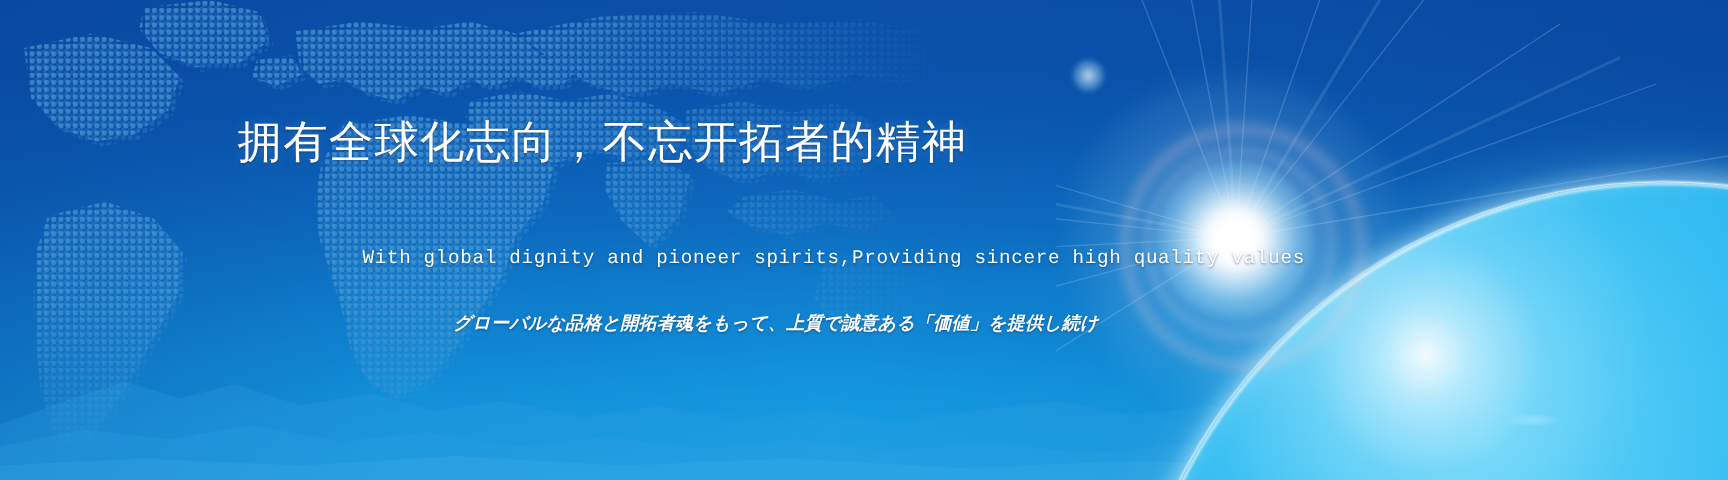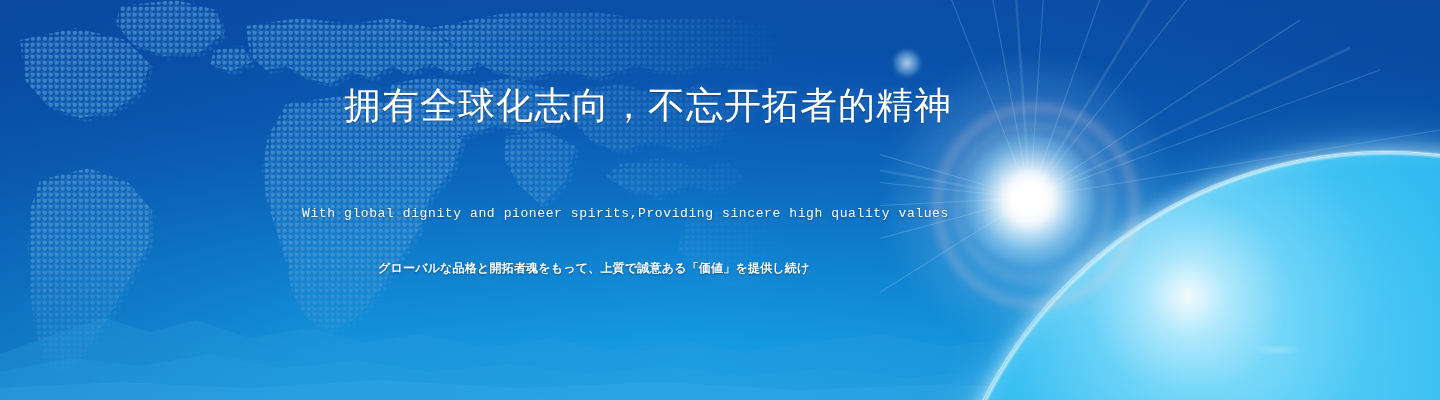--- a/index.html
+++ b/index.html
@@ -222,58 +222,58 @@
     position: absolute;
     left: 0;
     top: 0;
     width: 1440px;
     height: 400px;
   }
 
   .headline {
     position: absolute;
     left: 198px;
-    top: 84px;
+    top: 96px;
     width: 900px;
     color: #ffffff;
-    font-family: Liberation Mono, monospace;
+    font-family: Liberation Serif, serif;
     font-size: 37px;
     line-height: 48px;
     letter-spacing: 1px;
     white-space: nowrap;
     text-shadow:
       0 1px 2px rgba(3,40,92,0.55),
       0 0 10px rgba(140,205,255,0.25);
-    text-align: center;
   }
   .headline-line-2 { padding-left: 166px; }
 
   .subline-en {
     position: absolute;
     left: 302px;
     top: 206px;
     color: #ffffff;
     font-family: "Liberation Mono", "DejaVu Sans Mono", monospace;
-    font-size: 13px;
+    font-size: 16px;
     letter-spacing: 0.6px;
     white-space: nowrap;
     text-shadow: 0 1px 2px rgba(3,40,92,0.50);
   }
 
   .subline-jp {
     position: absolute;
     left: 378px;
     top: 260px;
     color: #ffffff;
     font-family: "DejaVu Sans", "Liberation Sans", sans-serif;
-    font-size: 12px;
+    font-size: 15px;
     font-weight: bold;
     letter-spacing: 0.2px;
     white-space: nowrap;
     text-shadow: 0 1px 2px rgba(3,40,92,0.55);
+    font-style: italic;
   }
 </style>
 </head>
 <body>
 
 <div class="banner">
 
   <div class="sky-wash"></div>
 
   <div class="map-layer">

